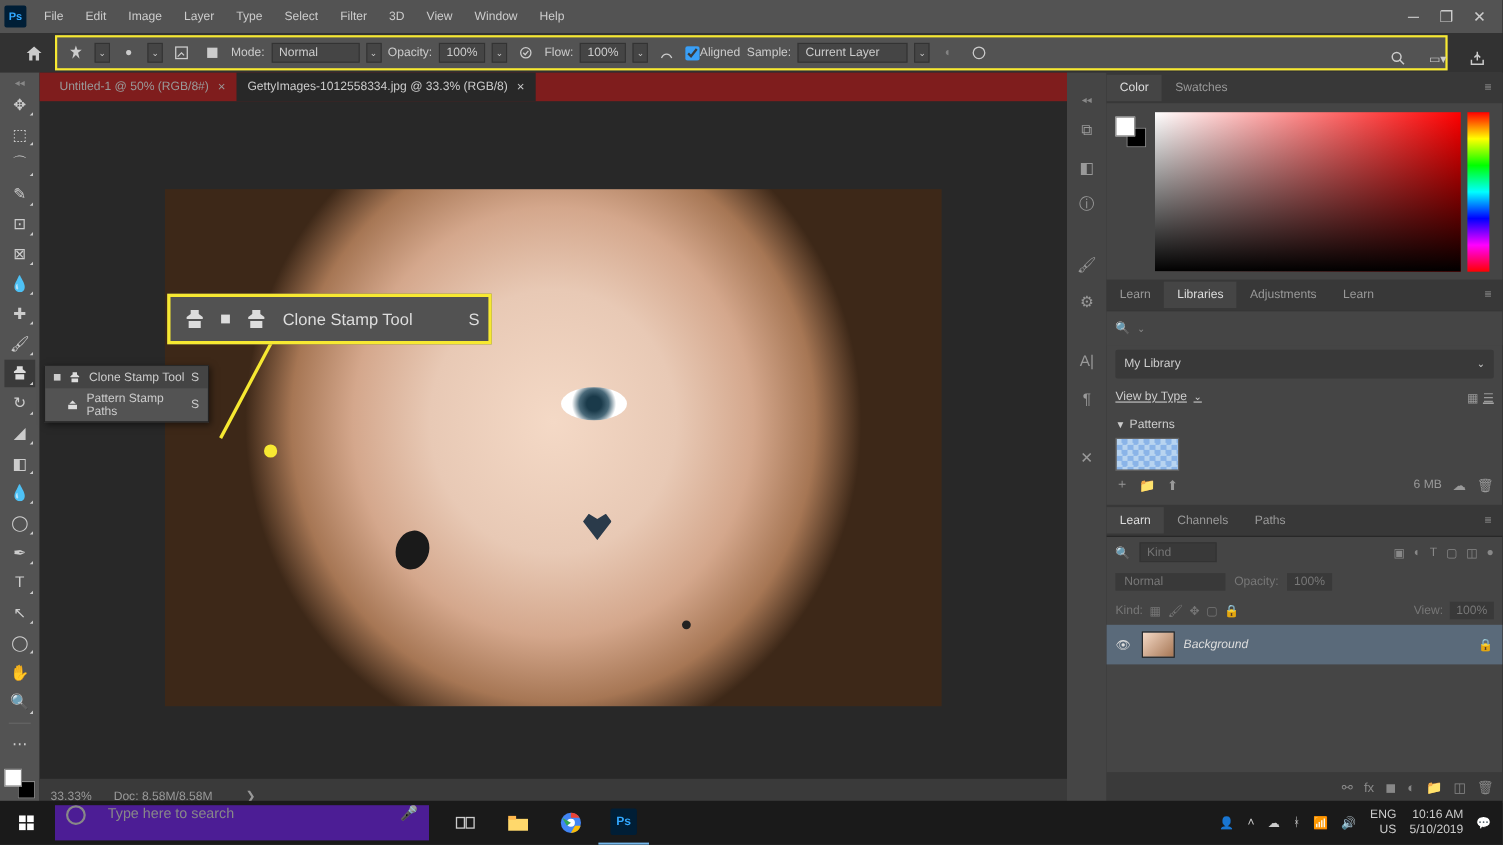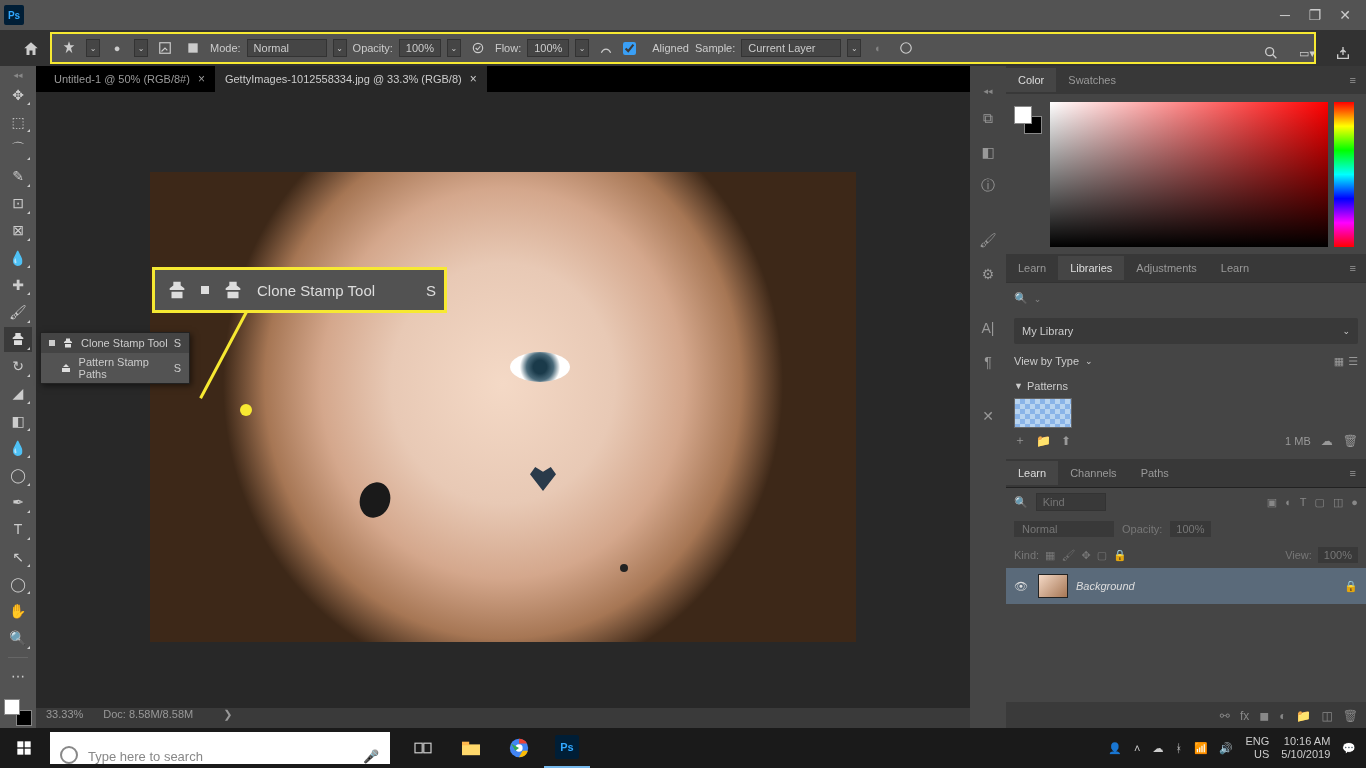--- a/index.html
+++ b/index.html
@@ -14,21 +14,21 @@
 .win-ctrl { width: 18px; text-align: center; color: #ccc; cursor: pointer; font-size: 14px; }
 
 
 .options-bar { height: 32px; background: #535353; border: 2px solid #f7e932; display: flex; align-items: center; padding: 0 6px; gap: 6px; margin: 2px 50px 2px 50px; position: relative; }
 .home-btn { position: absolute; left: 20px; top: 38px; width: 22px; height: 22px; color: #ccc; display:flex; align-items:center; justify-content:center;}
 .opt-icon { width: 22px; height: 22px; display:flex; align-items:center; justify-content:center; color:#ccc; }
 .opt-label { color: #ccc; font-size: 11px; }
 .opt-select { background: #454545; border: 1px solid #333; color: #ccc; padding: 2px 18px 2px 6px; font-size: 11px; min-width: 80px; position: relative; }
 .opt-input { background: #454545; border: 1px solid #333; color: #ccc; padding: 2px 4px; font-size: 11px; width: 42px; text-align:center; }
 .opt-drop { width: 14px; height: 18px; background:#454545; border:1px solid #333; display:flex; align-items:center; justify-content:center; font-size:8px; }
-.opt-check { display:flex; align-items:center; gap:16px; }
+.opt-check { display:flex; align-items:center; gap:0; }
 .opt-check input { accent-color: #3a9ff5; }
 
 
 .workspace { display: flex; height: calc(100% - 64px - 40px); }
 
 
 .toolbar { width: 36px; background: #535353; display: flex; flex-direction: column; align-items: center; padding: 4px 0; gap: 2px; }
 .tool { width: 28px; height: 26px; display: flex; align-items: center; justify-content: center; color: #ccc; cursor: pointer; position: relative; font-size: 14px; }
 .tool.active { background: #3a3a3a; }
 .tool-corner::after { content:''; position:absolute; right:2px; bottom:2px; width:0; height:0; border-left:3px solid transparent; border-bottom:3px solid #ccc; }
@@ -39,21 +39,21 @@
 
 .tool-flyout { position:absolute; left:40px; top:332px; background:#535353; border:1px solid #222; box-shadow:2px 2px 6px rgba(0,0,0,0.5); z-index:100; width:150px;}
 .fly-row { display:flex; align-items:center; gap:6px; padding:3px 8px; cursor:pointer; font-size:11px; }
 .fly-row.sel { background:#444; }
 .fly-dot { width:6px; height:6px; background:#ccc; }
 .fly-icon { width:14px; height:14px; display:flex; align-items:center; justify-content:center; }
 .fly-key { margin-left:auto; }
 
 
 .doc-area { flex:1; background:#282828; display:flex; flex-direction:column; position:relative;}
-.doc-tabs { height:26px; background:#000000; display:flex; align-items:stretch; padding-left:8px;}
+.doc-tabs { height:26px; background:#7f1d1d; display:flex; align-items:stretch; padding-left:8px;}
 .doc-tab { padding:6px 10px; color:#999; font-size:11px; display:flex; align-items:center; gap:8px; cursor:pointer; }
 .doc-tab.active { background:#282828; color:#ccc; }
 .doc-tab .close { font-size:12px; }
 .canvas-wrap { flex:1; display:flex; align-items:flex-start; justify-content:center; padding-top:80px; position:relative;}
 .canvas { width:706px; height:470px; background: radial-gradient(ellipse 280px 300px at 50% 45%, #f4d9c6 0%, #e8c9b5 40%, #d4a78c 65%, #a67654 85%, #3d2818 100%); position:relative; overflow:hidden;}
 .eye { position:absolute; top:180px; left:360px; width:60px; height:30px; background:radial-gradient(circle at 50% 50%, #1a3a4a 20%, #4a6a7a 40%, #fff 60%); border-radius:50%; }
 .earring { position:absolute; top:310px; left:210px; width:30px; height:36px; background:#1a1a1a; border-radius:50%; transform:rotate(20deg);}
 .tattoo { position:absolute; top:295px; left:380px; width:26px; height:24px; background:#2a3a4a; clip-path:polygon(50% 100%,0 30%,20% 0,50% 20%,80% 0,100% 30%);}
 .piercing { position:absolute; top:392px; left:470px; width:8px; height:8px; background:#222; border-radius:50%;}
 
@@ -61,21 +61,21 @@
 .callout { position:absolute; top:201px; left:116px; z-index:200;}
 .callout-box { border:3px solid #f7e932; background:#525252; display:flex; align-items:center; height:46px; width:295px; padding:0 8px; gap:10px;}
 .callout-icon { width:28px; height:28px; color:#ddd; display:flex; align-items:center; justify-content:center; font-size:18px;}
 .callout-dot { width:8px; height:8px; background:#ddd;}
 .callout-text { font-size:15px; color:#ddd; }
 .callout-key { margin-left:auto; font-size:15px; color:#ddd;}
 .callout-line { position:absolute; top:244px; left:210px; width:3px; height:100px; background:#f7e932; transform:rotate(28deg); transform-origin:top; z-index:199;}
 .callout-end { position:absolute; top:338px; left:204px; width:12px; height:12px; background:#f7e932; border-radius:50%; z-index:199;}
 
 
-.status-bar { height:22px; background:#3a3a3a; display:flex; align-items:flex-start; padding:0 10px; gap:20px; font-size:11px; color:#999; position:absolute; bottom:0; left:0; right:0;}
+.status-bar { height:22px; background:#3a3a3a; display:flex; align-items:flex-end; padding:0 10px; gap:20px; font-size:11px; color:#999; position:absolute; bottom:0; left:0; right:0;}
 .status-arrow { margin-left:10px; }
 
 
 .panel-strip { width:36px; background:#454545; display:flex; flex-direction:column; align-items:center; gap:10px; padding-top:20px;}
 .strip-icon { width:24px; height:24px; display:flex; align-items:center; justify-content:center; color:#999; font-size:14px;}
 
 
 .right-panels { width:360px; background:#454545; display:flex; flex-direction:column; }
 .panel-tabs { display:flex; height:28px; align-items:center; background:#383838;}
 .panel-tab { padding:6px 12px; font-size:11px; color:#999; cursor:pointer; }
@@ -89,21 +89,21 @@
 .color-picker { position:absolute; top:8px; left:44px; right:38px; height:145px; background:linear-gradient(to bottom, rgba(0,0,0,0) 0%, #000 100%), linear-gradient(to right, #fff 0%, #f00 100%);}
 .hue-strip { position:absolute; top:8px; right:12px; width:20px; height:145px; background:linear-gradient(to bottom, #f00,#ff0,#0f0,#0ff,#00f,#f0f,#f00);}
 
 .search-bar { height:32px; display:flex; align-items:center; padding:0 8px; background:#454545; border-top:1px solid #333;}
 .search-bar input { flex:1; background:transparent; border:none; color:#777; font-style:italic; font-size:11px; padding:4px; outline:none;}
 .search-icon-s { color:#888; margin-right:6px;}
 
 .lib-select { height:26px; background:#393939; margin:4px 8px; padding:4px 8px; display:flex; align-items:center; border-radius:2px;}
 .lib-select .arrow { margin-left:auto; font-size:9px;}
 
-.viewby { height:26px; display:flex; align-items:center; padding:0 8px; gap:6px;}
+.viewby { height:26px; display:flex; align-items:center; padding:0 8px; gap:6px;text-decoration:underline;}
 .viewby .vb-icons { margin-left:auto; display:flex; gap:4px; color:#999;}
 
 .patterns-section { padding:6px 8px;}
 .pattern-header { display:flex; align-items:center; gap:4px; font-size:11px; margin-bottom:6px;}
 .pattern-thumb { width:58px; height:30px; background:repeating-conic-gradient(#8ab4e8 0 25%, #b8d4f0 25% 50%) 0 0/10px 10px; border:1px solid #666;}
 .pattern-footer { display:flex; align-items:center; gap:10px; padding:4px 0; color:#999; font-size:12px;}
 .pattern-footer .mb { margin-left:auto; font-size:11px;}
 
 .layers-panel { flex:1; display:flex; flex-direction:column; border-top:1px solid #222;}
 .layers-row1 { display:flex; align-items:center; padding:4px 8px; gap:8px; height:28px;}
@@ -118,36 +118,49 @@
 .layer-eye { width:16px; color:#ddd;}
 .layer-thumb { width:30px; height:24px; background:linear-gradient(135deg,#f4d9c6,#a67654); border:1px solid #222;}
 .layer-name { font-style:italic; color:#ddd;}
 .layer-lock { margin-left:auto; color:#ccc;}
 
 .layers-bottom { margin-top:auto; height:28px; display:flex; align-items:center; justify-content:flex-end; padding:0 8px; gap:10px; color:#888; background:#3a3a3a; font-size:12px;}
 
 
 .taskbar { position:absolute; bottom:0; left:0; right:0; height:40px; background:#1a1a1a; display:flex; align-items:center; z-index:300;}
 .start-btn { width:48px; height:40px; display:flex; align-items:center; justify-content:center; color:#fff; font-size:16px;}
-.search-box { height:32px; width:340px; background:#ffffff; display:flex; align-items:flex-end; padding:0 10px; gap:10px; margin-left:2px;}
+.search-box { height:32px; width:340px; background:#4c1d95; display:flex; align-items:flex-start; padding:0 10px; gap:20px; margin-left:2px;}
 .search-box .circle { width:18px; height:18px; border:2px solid #888; border-radius:50%;}
 .search-box span { color:#888; font-size:13px;}
 .search-box .mic { margin-left:auto; color:#888;}
 .task-icons { display:flex; gap:2px; margin-left:10px;}
 .task-icon { width:46px; height:40px; display:flex; align-items:center; justify-content:center;}
 .tray { margin-left:auto; display:flex; align-items:center; gap:12px; padding-right:10px; color:#ccc; font-size:11px;}
 .tray-time { text-align:right; line-height:1.2;}
 
 svg { display:block; }
 </style>
 </head>
 <body>
 
 <div class="titlebar">
   <div class="ps-logo">Ps</div>
+  <div class="menu-items">
+    <div class="menu-item">File</div>
+    <div class="menu-item">Edit</div>
+    <div class="menu-item">Image</div>
+    <div class="menu-item">Layer</div>
+    <div class="menu-item">Type</div>
+    <div class="menu-item">Select</div>
+    <div class="menu-item">Filter</div>
+    <div class="menu-item">3D</div>
+    <div class="menu-item">View</div>
+    <div class="menu-item">Window</div>
+    <div class="menu-item">Help</div>
+  </div>
   <div class="window-controls">
     <div class="win-ctrl">─</div>
     <div class="win-ctrl">❐</div>
     <div class="win-ctrl">✕</div>
   </div>
 </div>
 
 <div class="home-btn">
   <svg width="18" height="18" viewBox="0 0 24 24" fill="#ccc">
       <path d="M12 3l9 8h-3v9h-4v-6h-4v6H6v-9H3z"></path>
@@ -389,21 +402,21 @@
     <div class="patterns-section">
       <div class="pattern-header">
           <span style="font-size:9px">▼</span>
           <span>Patterns</span>
         </div>
       <div class="pattern-thumb"></div>
       <div class="pattern-footer">
         <span>＋</span>
         <span>📁</span>
         <span>⬆</span>
-        <span class="mb">1 MB</span>
+        <span class="mb">6 MB</span>
         <span>☁</span>
         <span>🗑</span>
       </div>
     </div>
 
     <div class="panel-tabs">
       <div class="panel-tab active">Learn</div>
       <div class="panel-tab">Channels</div>
       <div class="panel-tab">Paths</div>
       <div class="panel-menu-btn">≡</div>

